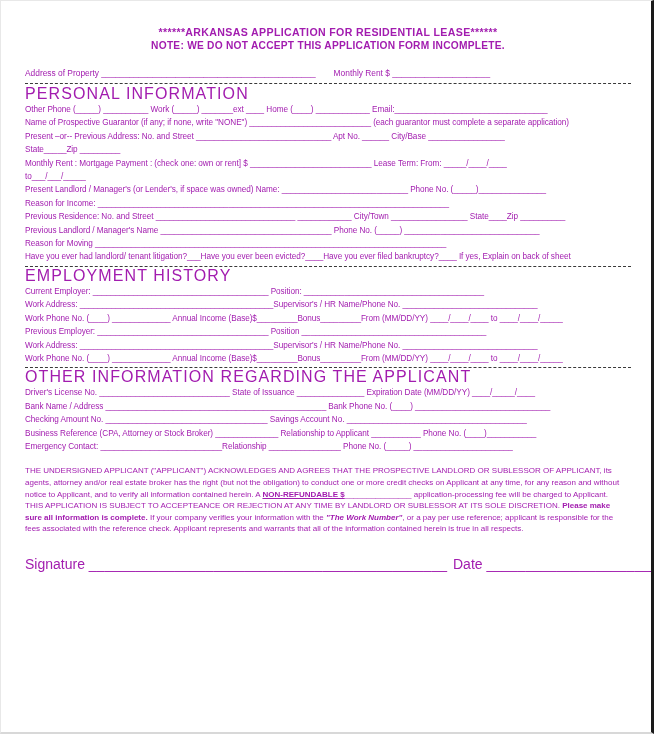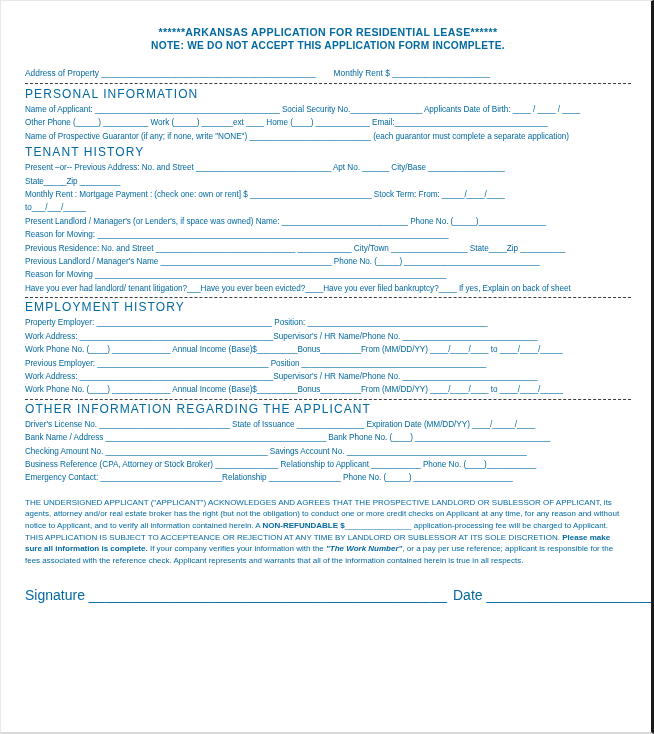--- a/index.html
+++ b/index.html
@@ -12,21 +12,21 @@
     width: 654px;
     height: 734px;
     background: #ffffff;
     box-sizing: border-box;
     border-right: 3px solid #1a1a1a;
     border-bottom: 2px solid #d8d8d8;
     border-top: 1px solid #e8e8e8;
     border-left: 1px solid #e8e8e8;
     overflow: hidden;
     font-family: "Liberation Sans", sans-serif;
-    color: #0369a1;
+    color: #a21caf;
   }
   .inner {
     padding: 24px 20px 0 24px;
   }
 
   
   .title-block { text-align: center; margin-bottom: 13px; }
   .doc-title {
     font-size: 10.6px;
     font-weight: bold;
@@ -54,40 +54,40 @@
   
   .sep {
     border-top: 1px dashed #3a3a3a;
     height: 0;
     margin: 3px 0 2px 0;
   }
   .sep.tight { margin: 2px 0 1px 0; }
 
   
   .section-head {
-    font-size: 12px;
+    font-size: 16px;
     letter-spacing: 1.1px;
     line-height: 16px;
     margin: 1px 0 1px 0;
     white-space: nowrap;
   }
 
   
   .addr-row { font-size: 8.4px; line-height: 14px; white-space: nowrap; }
   .addr-row .gap { display: inline-block; width: 18px; }
 
   
   .legal {
     font-size: 8.0px;
     line-height: 11.6px;
     text-align: left;
     margin-top: 12px;
     padding-right: 10px;
   }
-  .legal .u { font-weight: bold; }
+  .legal .u { text-decoration: underline; font-weight: bold; }
   .legal b { font-weight: bold; }
   .legal i { font-style: italic; font-weight: bold; }
 
   
   .sig-row {
     font-size: 14px;
     line-height: 14px;
     margin-top: 22px;
     white-space: nowrap;
   }
@@ -104,40 +104,38 @@
       <div class="doc-note">NOTE: WE DO NOT ACCEPT THIS APPLICATION FORM INCOMPLETE.</div>
     </div>
 
     <div class="addr-row">
       <span>Address of Property ______________________________________________</span><span class="gap"></span><span>Monthly Rent $ _____________________</span>
     </div>
 
     <div class="sep"></div>
 
     <div class="section-head">PERSONAL INFORMATION</div>
-    <div class="line">Name of Applicant: _________________________________________ Social Security No.________________ Applicants Date of Birth: ____ / ____ / ____</div>
     <div class="line">Other Phone (_____) __________ Work (_____) _______ext ____  Home (____) ____________  Email:__________________________________</div>
     <div class="line">Name of Prospective Guarantor (if any; if none, write "NONE") ___________________________ (each guarantor must complete a separate application)</div>
 
-    <div class="section-head">TENANT HISTORY</div>
     <div class="line">Present –or-- Previous  Address: No. and Street ______________________________ Apt No. ______ City/Base _________________</div>
     <div class="line">State_____Zip _________</div>
-    <div class="line">Monthly Rent  : Mortgage Payment  : (check one: own or rent] $ ___________________________  Stock Term: From: _____/____/____</div>
+    <div class="line">Monthly Rent  : Mortgage Payment  : (check one: own or rent] $ ___________________________  Lease Term: From: _____/____/____</div>
     <div class="line">to___/___/_____</div>
     <div class="line">Present Landlord / Manager's (or Lender's, if space was owned) Name: ____________________________ Phone No. (_____)_______________</div>
-    <div class="line">Reason for Moving: ______________________________________________________________________________</div>
+    <div class="line">Reason for Income: ______________________________________________________________________________</div>
     <div class="line">Previous Residence: No. and Street _______________________________ ____________ City/Town _________________ State____Zip __________</div>
     <div class="line">Previous Landlord / Manager's Name ______________________________________ Phone No. (_____) ______________________________</div>
     <div class="line">Reason for Moving ______________________________________________________________________________</div>
     <div class="line">Have you ever had landlord/ tenant litigation?___Have you ever been evicted?____Have you ever filed bankruptcy?____ If yes, Explain on back of sheet</div>
 
     <div class="sep tight"></div>
 
     <div class="section-head">EMPLOYMENT HISTORY</div>
-    <div class="line">Property Employer: _______________________________________ Position: ________________________________________</div>
+    <div class="line">Current Employer: _______________________________________ Position: ________________________________________</div>
     <div class="line">Work Address: ___________________________________________Supervisor's / HR Name/Phone No. ______________________________</div>
     <div class="line">Work Phone No. (____) _____________ Annual Income (Base)$_________Bonus_________From (MM/DD/YY) ____/____/____ to ____/____/_____</div>
     <div class="line">Previous Employer: ______________________________________ Position _________________________________________</div>
     <div class="line">Work Address: ___________________________________________Supervisor's / HR Name/Phone No. ______________________________</div>
     <div class="line">Work Phone No. (____) _____________ Annual Income (Base)$_________Bonus_________From (MM/DD/YY) ____/____/____ to ____/____/_____</div>
 
     <div class="sep tight"></div>
 
     <div class="section-head">OTHER INFORMATION REGARDING THE APPLICANT</div>
     <div class="line">Driver's License No. _____________________________ State of Issuance _______________ Expiration Date (MM/DD/YY) ____/_____/____</div>

